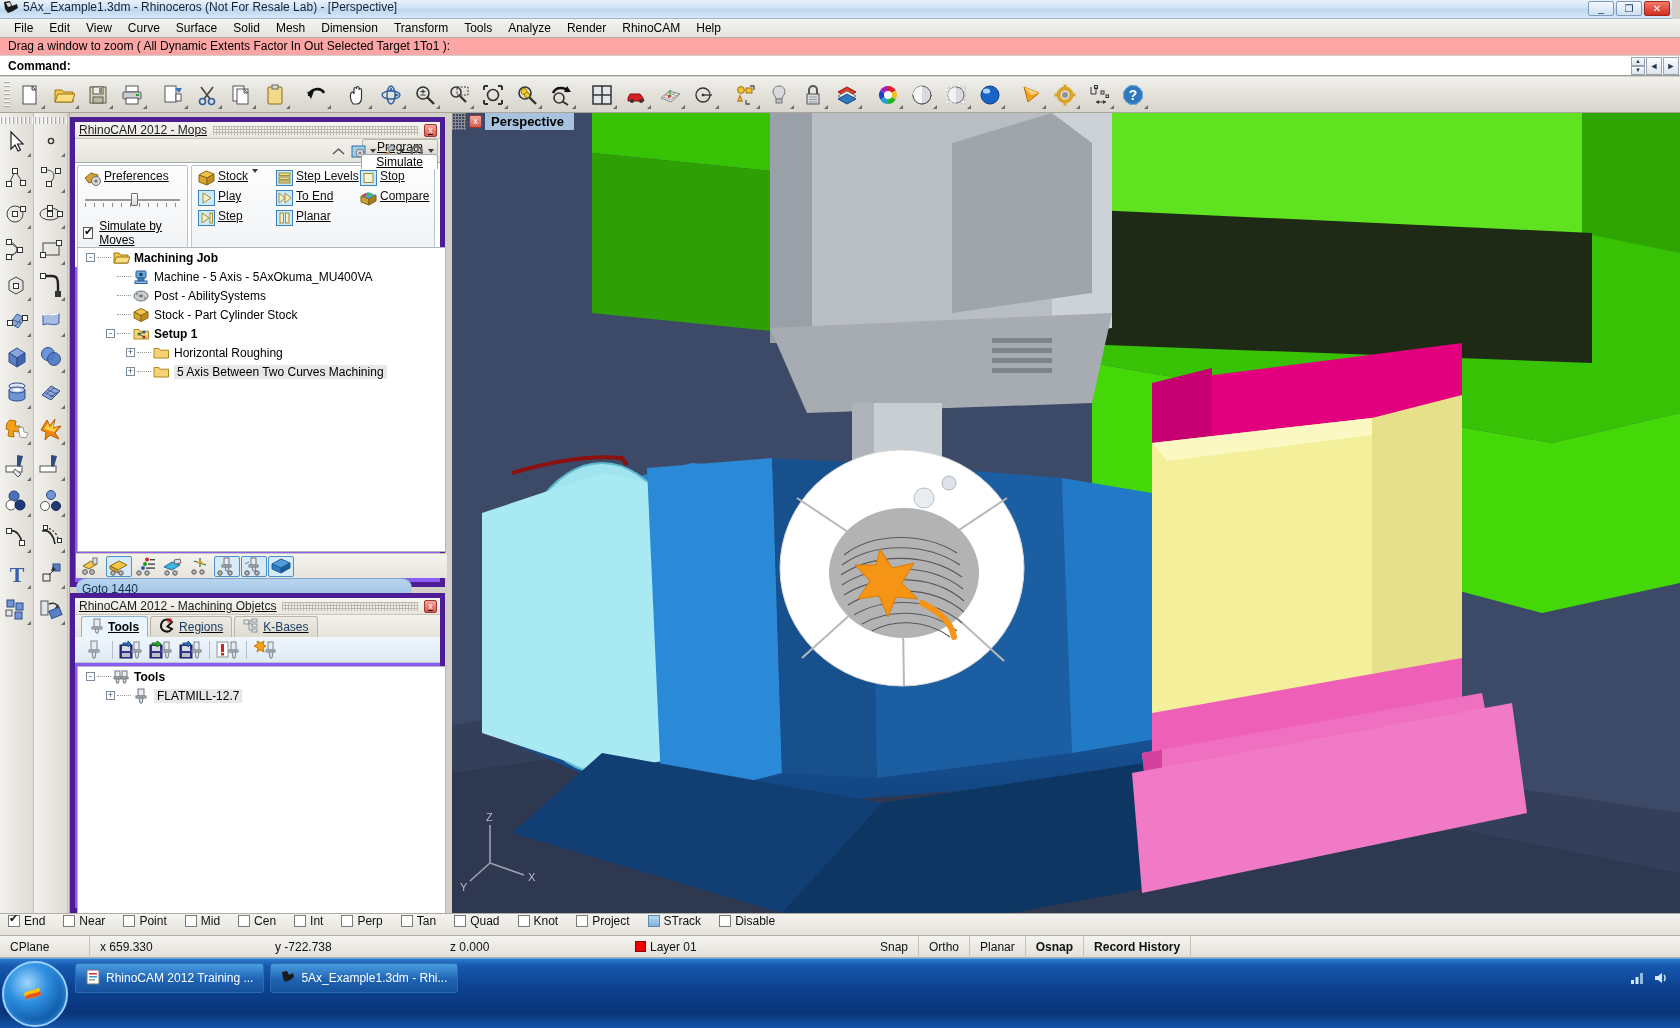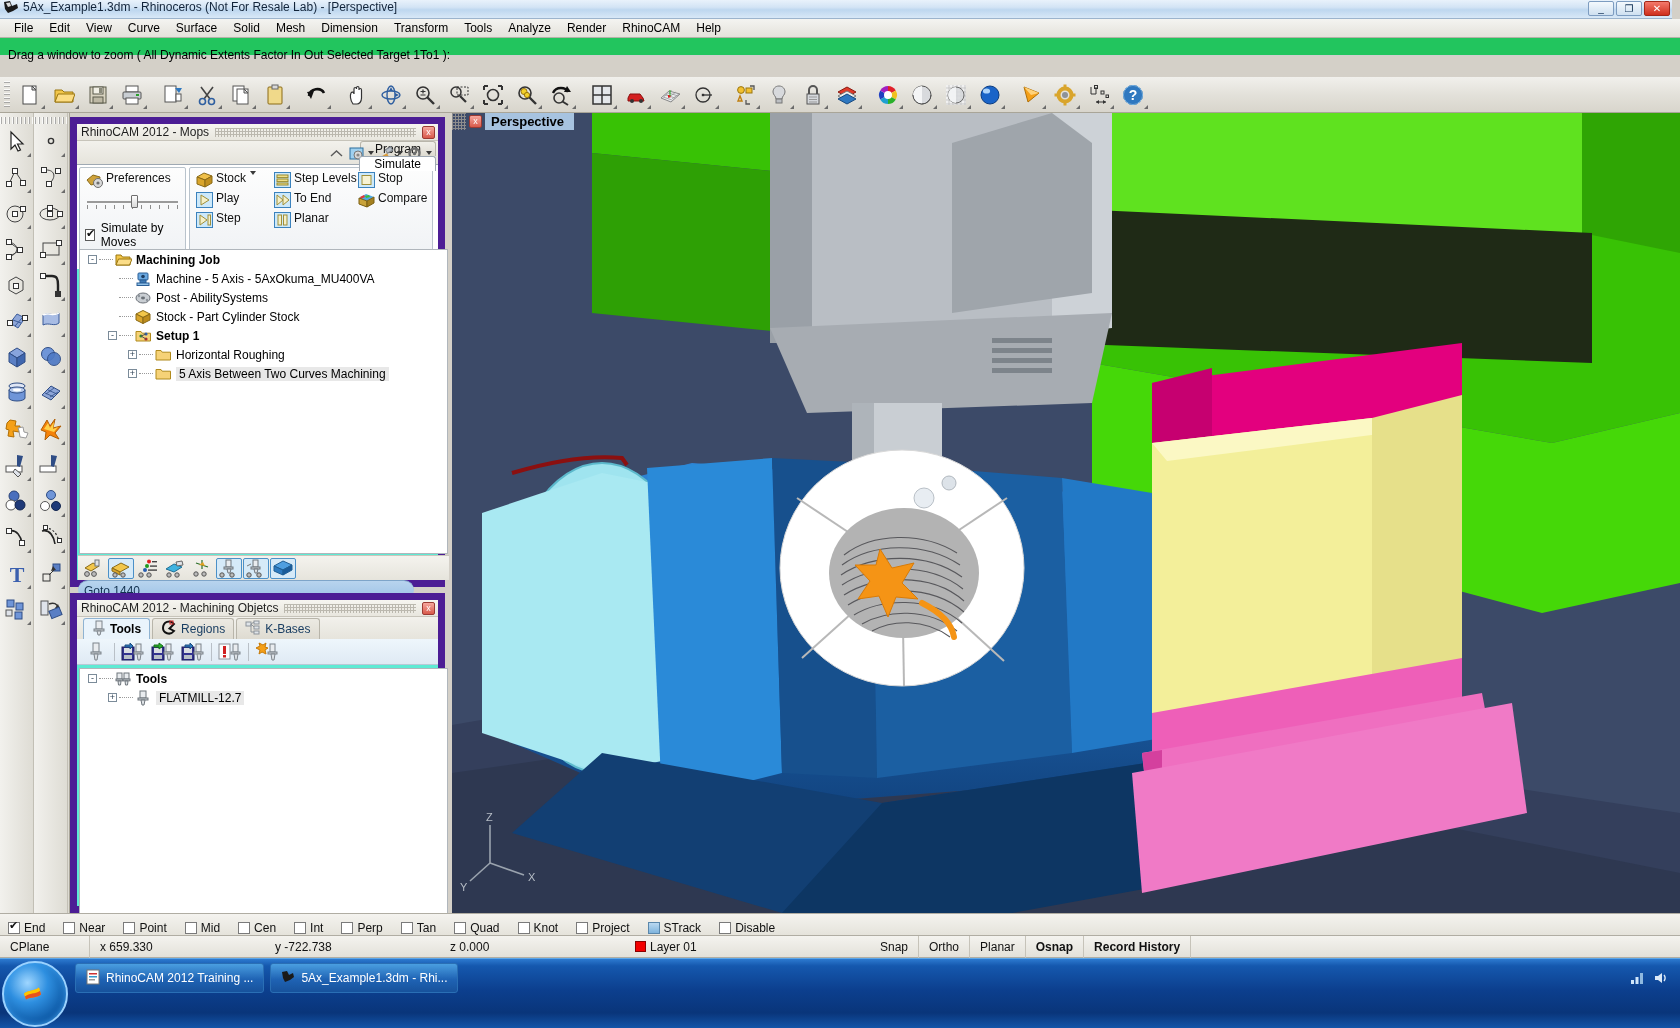--- a/index.html
+++ b/index.html
@@ -40,22 +40,22 @@
     position:absolute; left:0; top:19px; width:1680px; height:19px;
     background:linear-gradient(to bottom,#f4f4f1,#e4e2db);
     border-bottom:1px solid #b5b2a8;
     display:flex; align-items:center; padding-left:6px;
   }
   .menu-item { font-size:12px; color:#000; padding:2px 8px; cursor:default; }
 
   
   .cmd-history {
     position:absolute; left:0; top:38px; width:1680px; height:18px;
-    background:#22c55e; border-bottom:1px solid #cfcfcf;
-    font-size:12px; color:#000; padding:10px 0 0 8px;
+    background:#fca5a5; border-bottom:1px solid #cfcfcf;
+    font-size:12px; color:#000; padding:1px 0 0 8px;
   }
   .cmd-line {
     position:absolute; left:0; top:56px; width:1680px; height:20px;
     background:#fff; border-bottom:1px solid #9a9a9a;
     display:flex; align-items:center; padding-left:8px;
   }
   .cmd-label { font-size:12px; font-weight:bold; color:#000; }
   .cmd-input {
     flex:1; margin-left:2px; border:none; outline:none; font-size:12px;
     font-family:"Liberation Sans", sans-serif; background:#fff; height:16px;
@@ -90,22 +90,23 @@
   .lt-col { width:34px; display:flex; flex-direction:column; align-items:center;
      background:linear-gradient(to right,#f2f1ed,#dedcd4); border-right:1px solid #c2bfb5; padding-top:4px;}
   .lt-item { width:32px; height:36px; display:flex; align-items:center; justify-content:center; position:relative;}
   .lt-item .corner { position:absolute; right:2px; bottom:3px; width:0; height:0;
      border-left:4px solid transparent; border-bottom:4px solid #6b6b6b; }
   .lt-grip { height:7px; width:100%; background:
      repeating-linear-gradient(to right,#ffffff 0 1px,#9a9a9a 1px 2px,transparent 2px 4px); opacity:.8;}
 
   
   .panel {
-    position:absolute; background:#5eead4;
-    border:7px solid #4c1d95;
+    position:absolute; background:#8b5cf6;
+    border:5px solid #4c1d95;
+    text-decoration:underline;
   }
   .panel-title {
     height:17px; background:linear-gradient(to bottom,#f6f5f0,#e8e6de);
     display:flex; align-items:center; padding-left:4px; font-size:12px; color:#1d1d1d;
     border-bottom:1px solid #c7c4ba;
   }
   .panel-title .dots { flex:1; height:9px; margin:0 6px;
       background:repeating-linear-gradient(to right,#b6b3a9 0 1px,transparent 1px 3px),
                  repeating-linear-gradient(to bottom,#b6b3a9 0 1px,transparent 1px 3px);
       background-size:3px 3px; opacity:.9; }
@@ -186,21 +187,21 @@
       background-size:3px 3px; }
   .vp-close { width:13px;height:13px;margin:0 3px;border:1px solid #9a3a33;
      background:linear-gradient(#f6a79e,#d8594a); color:#fff;font-size:9px;text-align:center;line-height:11px;border-radius:2px;}
   .vp-name { background:#a7c3e0; padding:0 10px 0 6px; font-size:13px; font-weight:bold; color:#000; height:17px; line-height:17px;}
 
   
   .osnapbar {
     position:absolute; left:0; top:913px; width:1680px; height:23px;
     background:linear-gradient(to bottom,#f4f3ef,#e5e3db);
     border-top:1px solid #b0ada3; border-bottom:1px solid #b0ada3;
-    display:flex; align-items:flex-end; padding-left:8px;
+    display:flex; align-items:flex-start; padding-left:8px;
   }
   .osnap { display:flex; align-items:center; margin-right:18px; font-size:12px; color:#111;}
   .osnap .cb { width:12px;height:12px;border:1px solid #7a7a7a;background:#fff;margin-right:4px;position:relative;}
   .osnap .cb.on:after{content:"✔";position:absolute;left:0;top:-4px;font-size:11px;color:#111;}
   .osnap .cb.blue { background:linear-gradient(#b9d8f0,#7fb4dd); border-color:#5a87ab;}
 
   
   .statusbar {
     position:absolute; left:0; top:936px; width:1680px; height:22px;
     background:linear-gradient(to bottom,#f4f3ef,#e3e1d9);
@@ -273,20 +274,30 @@
       <div class="menu-item">Transform</div>
       <div class="menu-item">Tools</div>
       <div class="menu-item">Analyze</div>
       <div class="menu-item">Render</div>
       <div class="menu-item">RhinoCAM</div>
       <div class="menu-item">Help</div>
     </div>
 
   <div class="cmd-history">Drag a window to zoom ( All  Dynamic  Extents  Factor  In  Out  Selected  Target  1To1 ):</div>
 
+  <div class="cmd-line">
+    <span class="cmd-label">Command:</span>
+    <input class="cmd-input" value="" placeholder="" style="">
+    <div class="cmd-spin">
+        <div>▲</div>
+        <div>▼</div>
+      </div>
+    <div class="cmd-navbtn">◄</div>
+    <div class="cmd-navbtn">►</div>
+  </div>
 
   <div class="maintoolbar" id="maintoolbar">
       <div class="grip"></div>
       <div class="ttool">
         <svg width="22" height="22" viewBox="0 0 22 22">
           <rect x="4" y="2" width="13" height="18" fill="#fff" stroke="#4a4a4a"></rect>
           <polygon points="13,2 17,6 13,6" fill="#d8d8d8" stroke="#4a4a4a"></polygon>
         </svg>
         <span class="corner"></span>
       </div>

